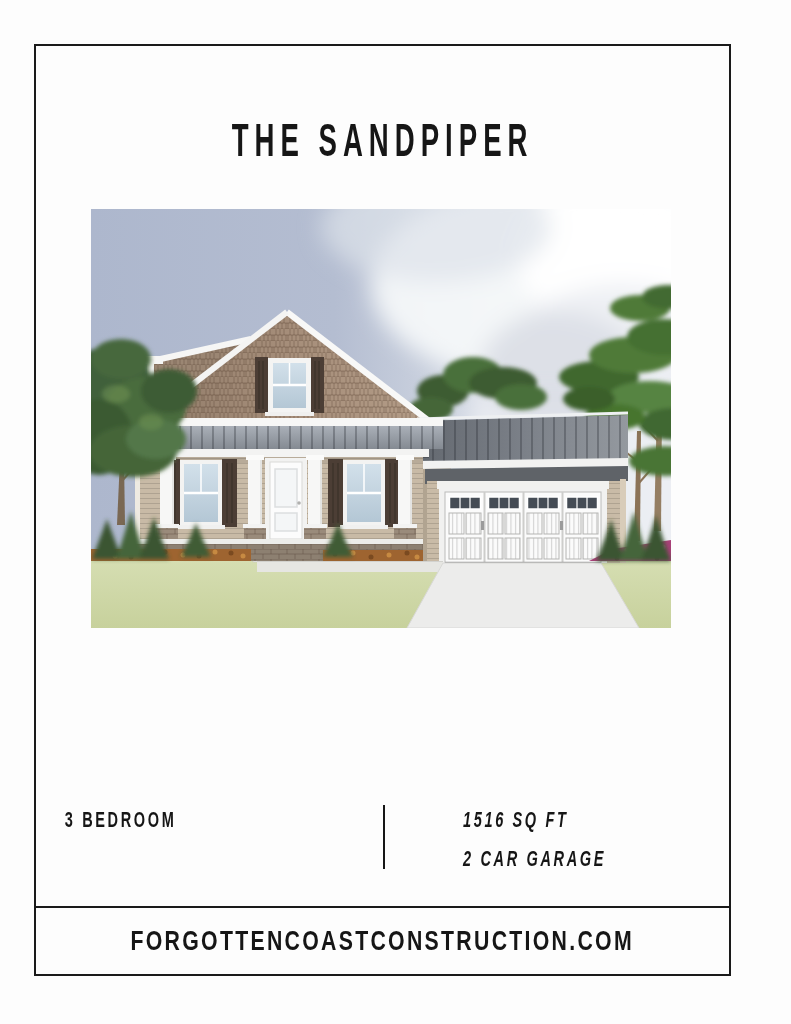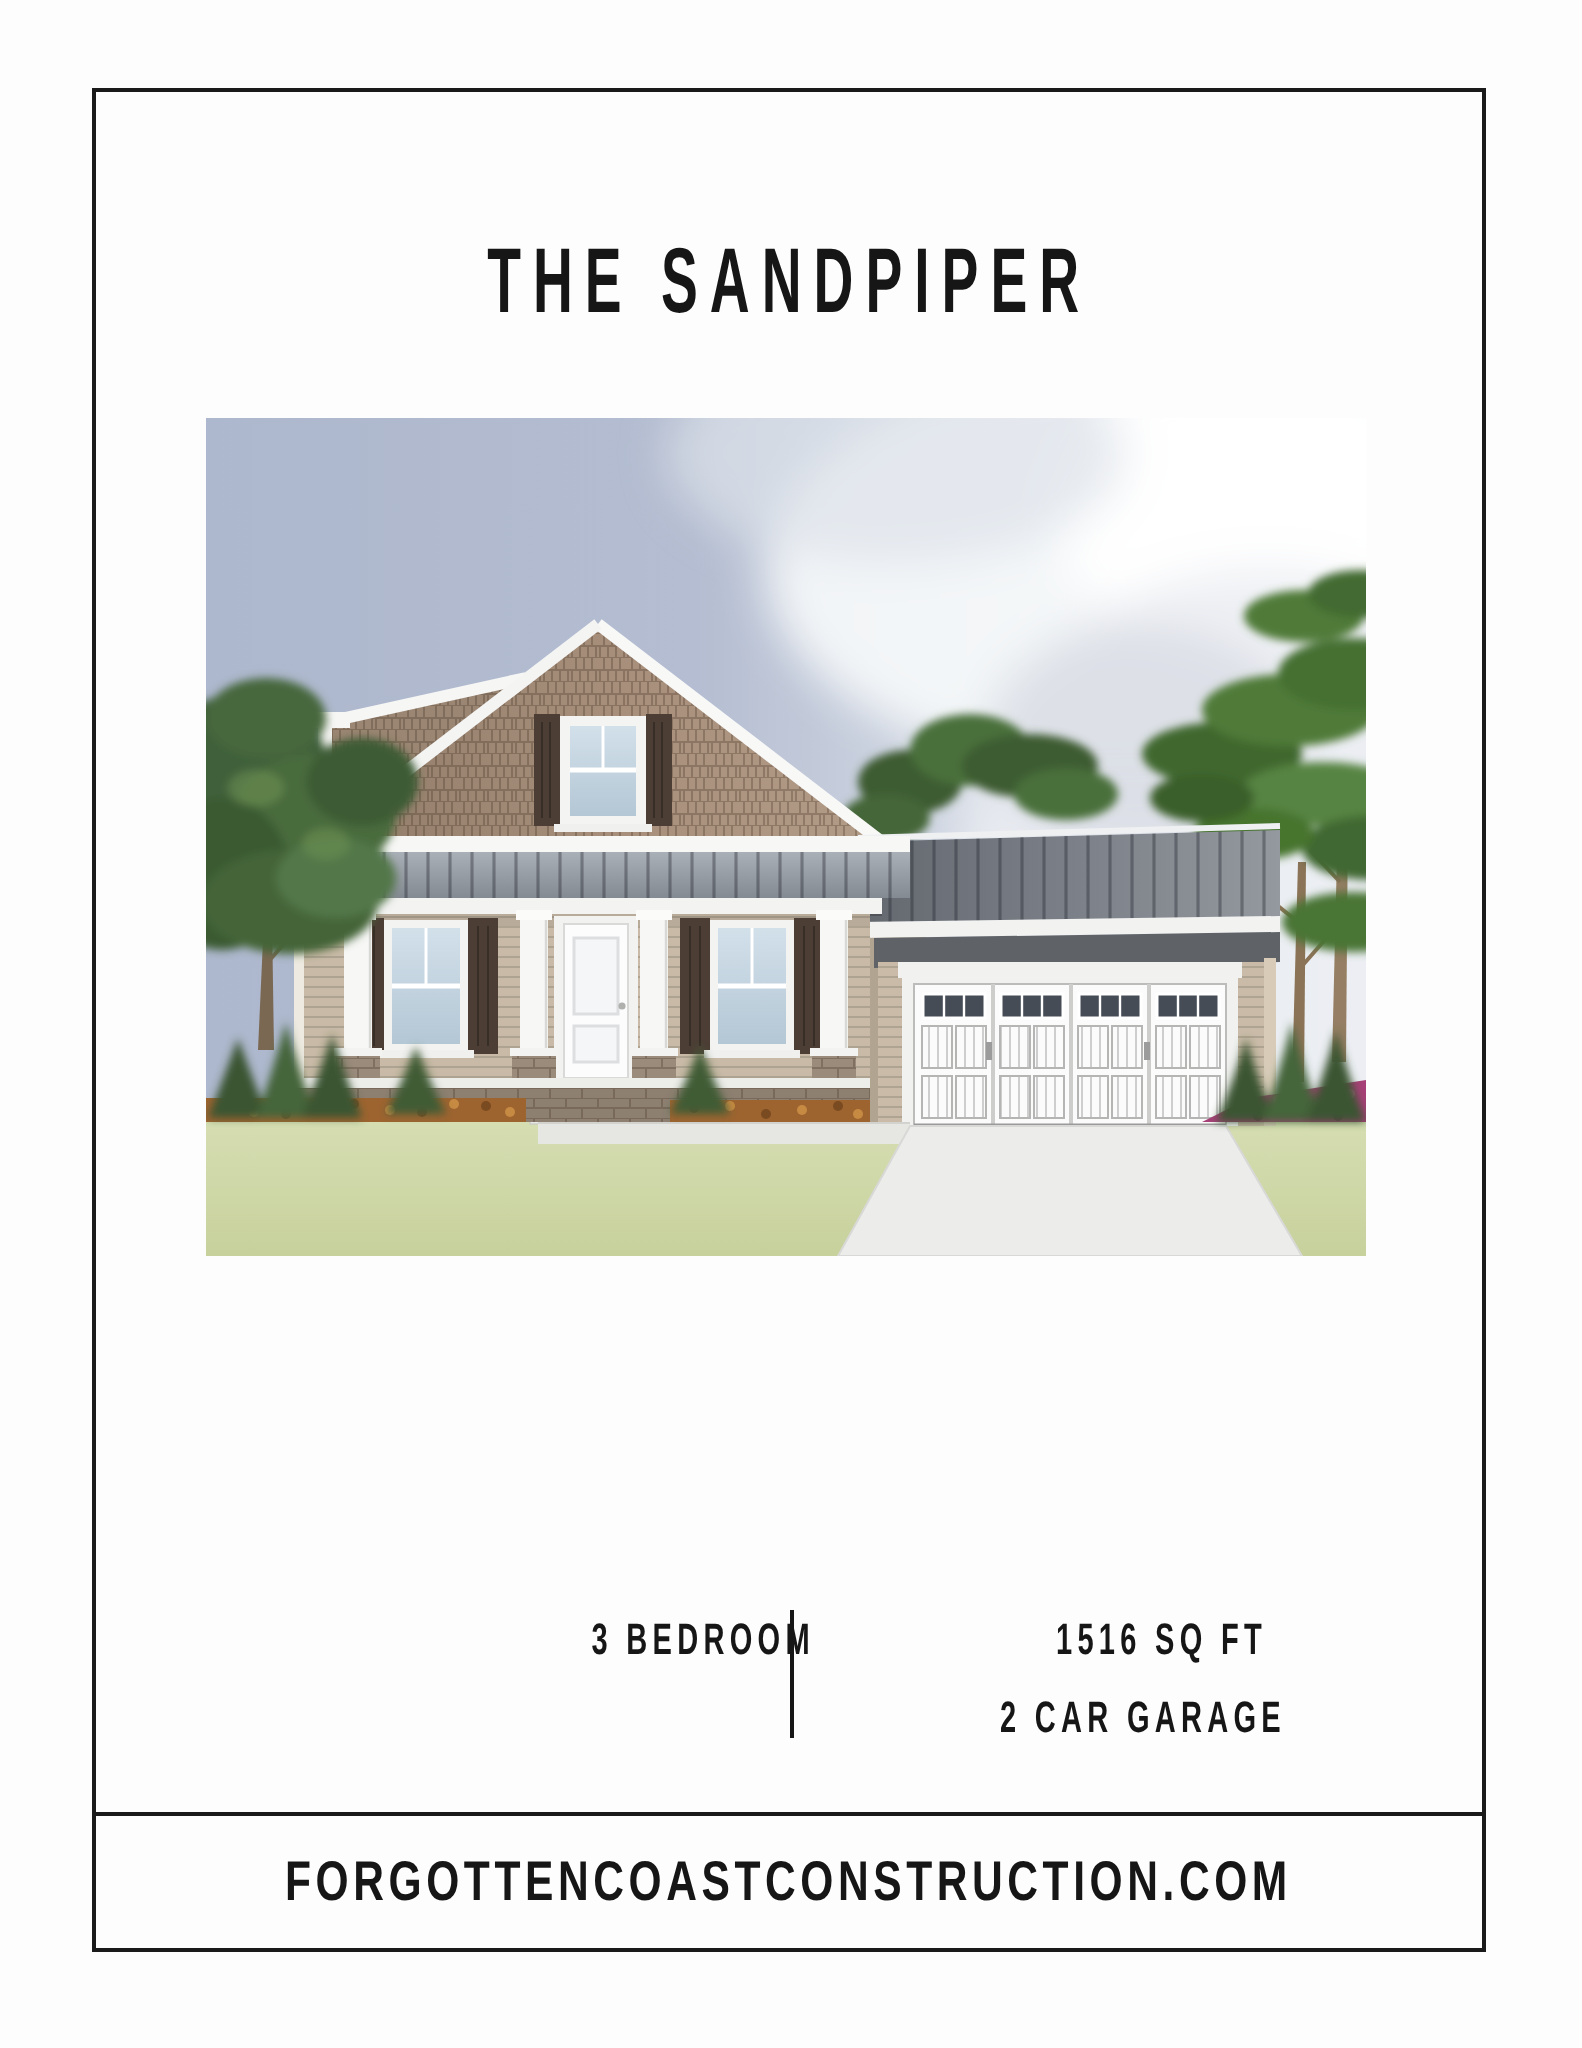--- a/index.html
+++ b/index.html
@@ -8,41 +8,41 @@
     --text-color:#161616;
   }
   html,body{margin:0;padding:0;}
   body{
     width:791px;height:1024px;position:relative;overflow:hidden;
     background:var(--page-bg);
     font-family:"Liberation Sans", sans-serif;
     color:var(--text-color);
   }
   .frame{
-    position:absolute;left:46px;top:44px;width:697px;height:932px;
+    position:absolute;left:34px;top:44px;width:697px;height:932px;
     border:2px solid var(--frame-border);
     box-sizing:border-box;background:transparent;
   }
   .title{
     position:absolute;top:71px;left:0;width:100%;
     text-align:center;font-size:46px;font-weight:bold;line-height:46px;
     letter-spacing:10px;white-space:nowrap;
   }
   .title .squeeze{display:inline-block;transform:scaleX(0.60);transform-origin:center;}
   .hero{
     position:absolute;left:55px;top:163px;width:580px;height:419px;
   }
   .hero svg{display:block;width:580px;height:419px;}
   .specs{
     position:absolute;left:0;top:754px;width:100%;height:82px;
     display:flex;align-items:flex-start;
   }
   .spec-col{font-size:22px;font-weight:bold;letter-spacing:4px;line-height:39px;white-space:nowrap;}
-  .spec-col.left{width:388px;text-align:right;}
-  .spec-col.right{flex:1;text-align:center;padding-left:39px;box-sizing:border-box;}
+  .spec-col.left{width:388px;text-align:left;}
+  .spec-col.right{flex:1;text-align:left;padding-left:39px;box-sizing:border-box;font-style:italic;}
   .spec-col .squeeze{display:inline-block;transform:scaleX(0.66);}
   .spec-col.left .squeeze{transform-origin:center;}
   .spec-col.right .squeeze{transform-origin:left center;}
   .spec-divider{
     position:absolute;left:347px;top:5px;width:2px;height:64px;
     background:var(--text-color);
   }
   .footer-rule{
     position:absolute;left:-2px;top:860px;width:697px;height:0;
     border-top:2px solid var(--frame-border);

